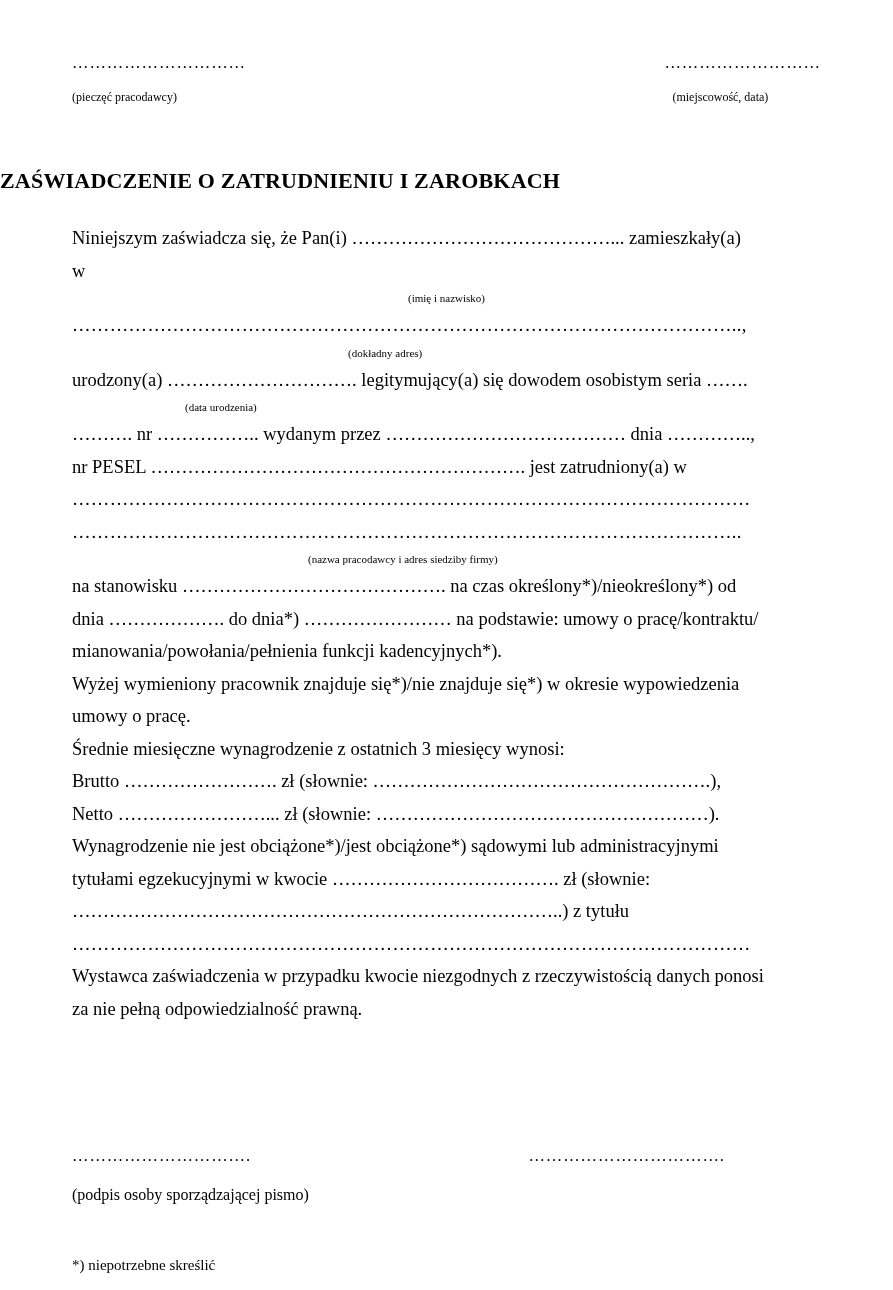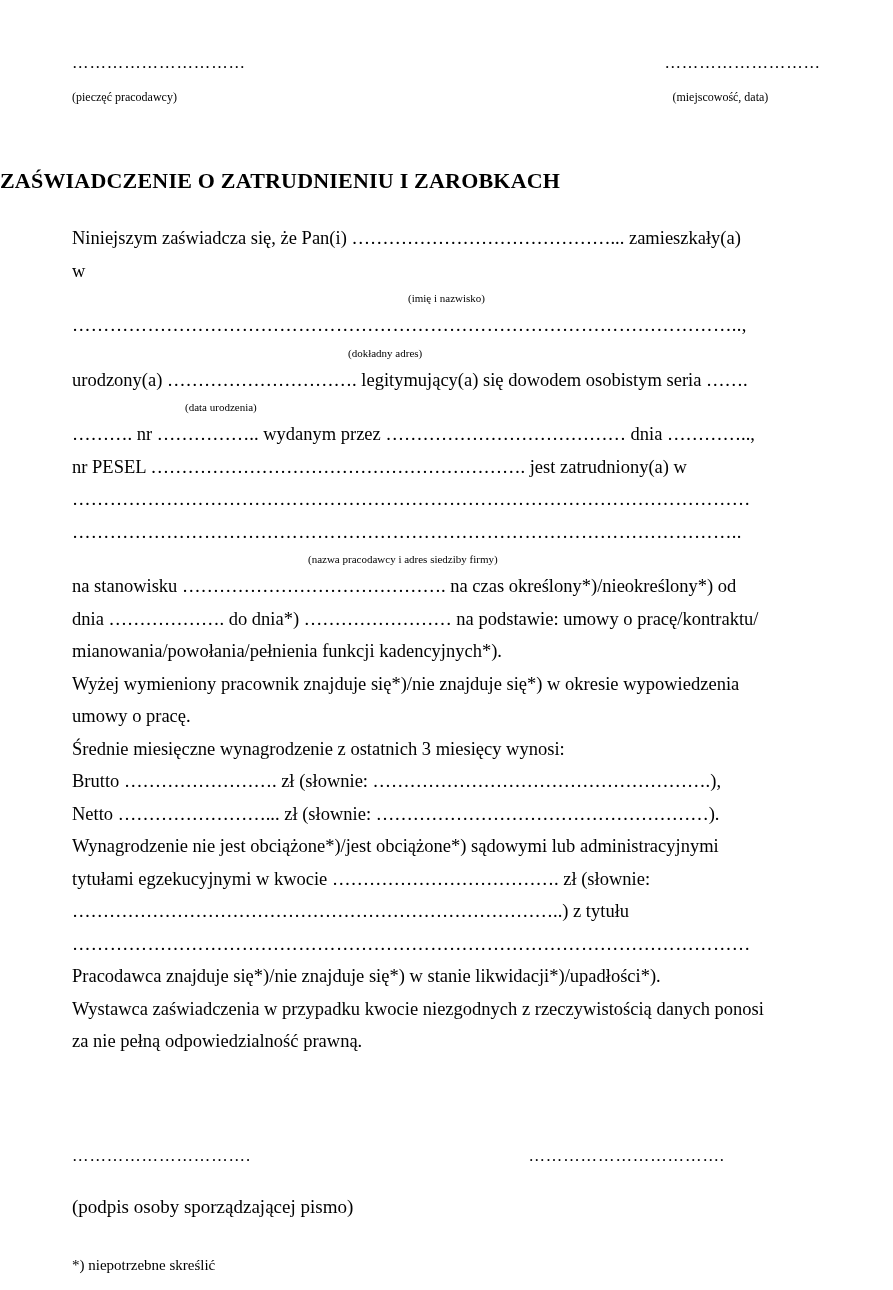--- a/index.html
+++ b/index.html
@@ -100,22 +100,22 @@
   }
   .sign-left  { width: 468px; }
   .sign-right { width: 300px; }
   .sign-dots {
     font-size: 16.5px;
     letter-spacing: 0.9px;
     line-height: 1;
     white-space: nowrap;
   }
   .sign-caption {
-    margin-top: 32px;
-    font-size: 19px;
+    margin-top: 22px;
+    font-size: 16px;
     line-height: 1;
     white-space: nowrap;
   }
 
   .footnote {
     position: absolute;
     top: 1258px;
     left: 72px;
     font-size: 15px;
     line-height: 1;
@@ -169,21 +169,20 @@
 
     <div class="ln">Średnie miesięczne wynagrodzenie z ostatnich 3 miesięcy wynosi:</div>
     <div class="ln">Brutto ……………………. zł (słownie: ……………………………………………….),</div>
     <div class="ln">Netto ……………………... zł (słownie: ………………………………………………).</div>
 
     <div class="ln">Wynagrodzenie nie jest obciążone*)/jest obciążone*) sądowymi lub administracyjnymi</div>
     <div class="ln">tytułami  egzekucyjnymi  w  kwocie  ……………………………….  zł  (słownie:</div>
     <div class="ln">……………………………………………………………………..)  z  tytułu</div>
     <div class="dots-full">………………………………………………………………………………………………</div>
 
-    <div class="ln">Pracodawca znajduje się*)/nie znajduje się*) w stanie likwidacji*)/upadłości*).</div>
     <div class="ln">Wystawca zaświadczenia w przypadku kwocie niezgodnych z rzeczywistością danych ponosi</div>
     <div class="ln">za nie pełną odpowiedzialność prawną.</div>
 
   </div>
 
   <div class="sign-row">
     <div class="sign-left">
       <div class="sign-dots">………………………….</div>
       <div class="sign-caption">(podpis osoby sporządzającej pismo)</div>
     </div>

